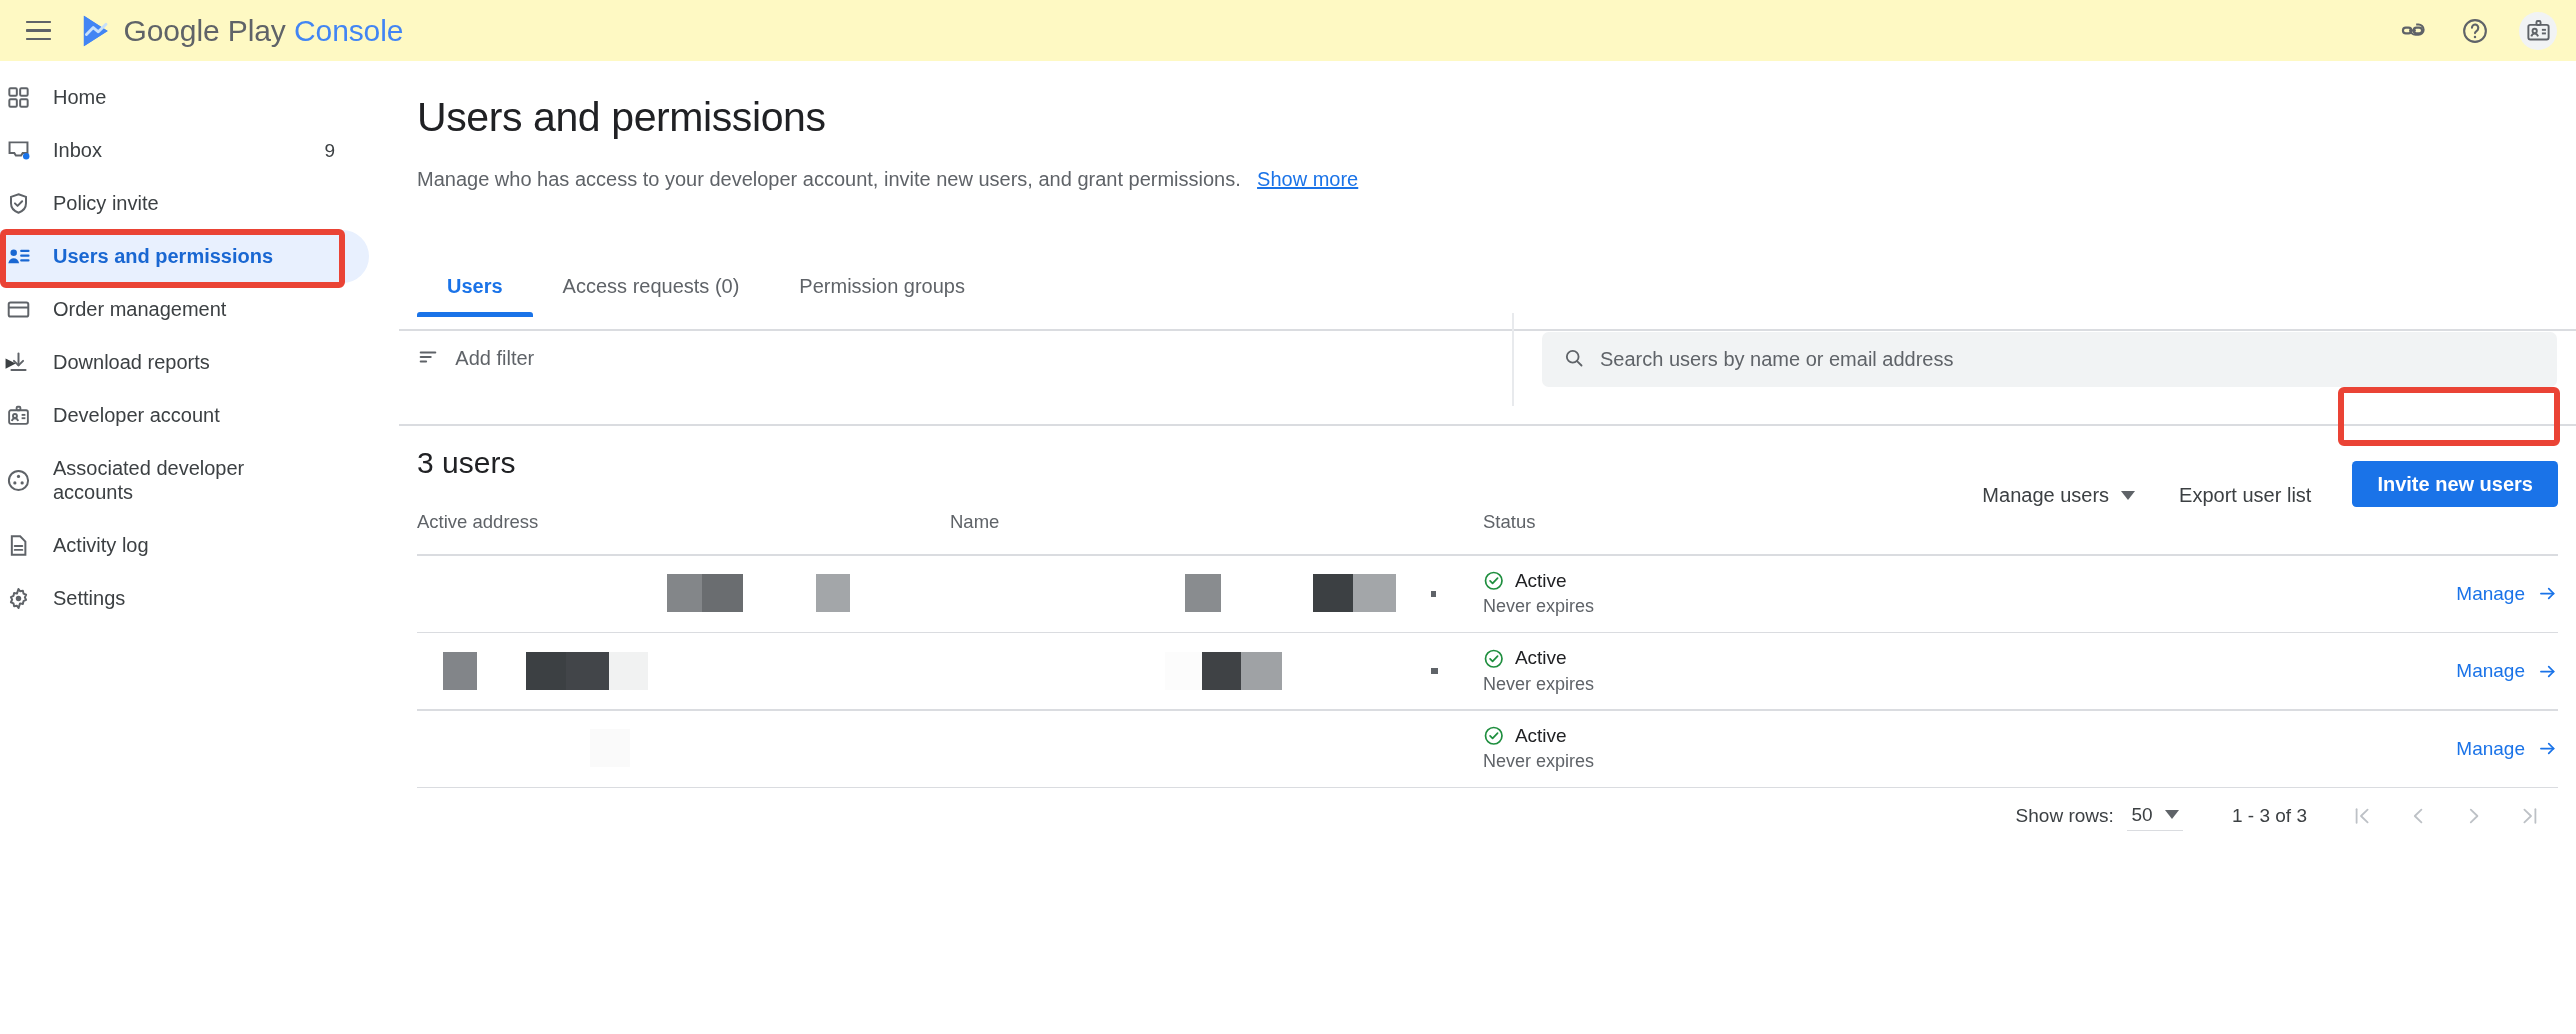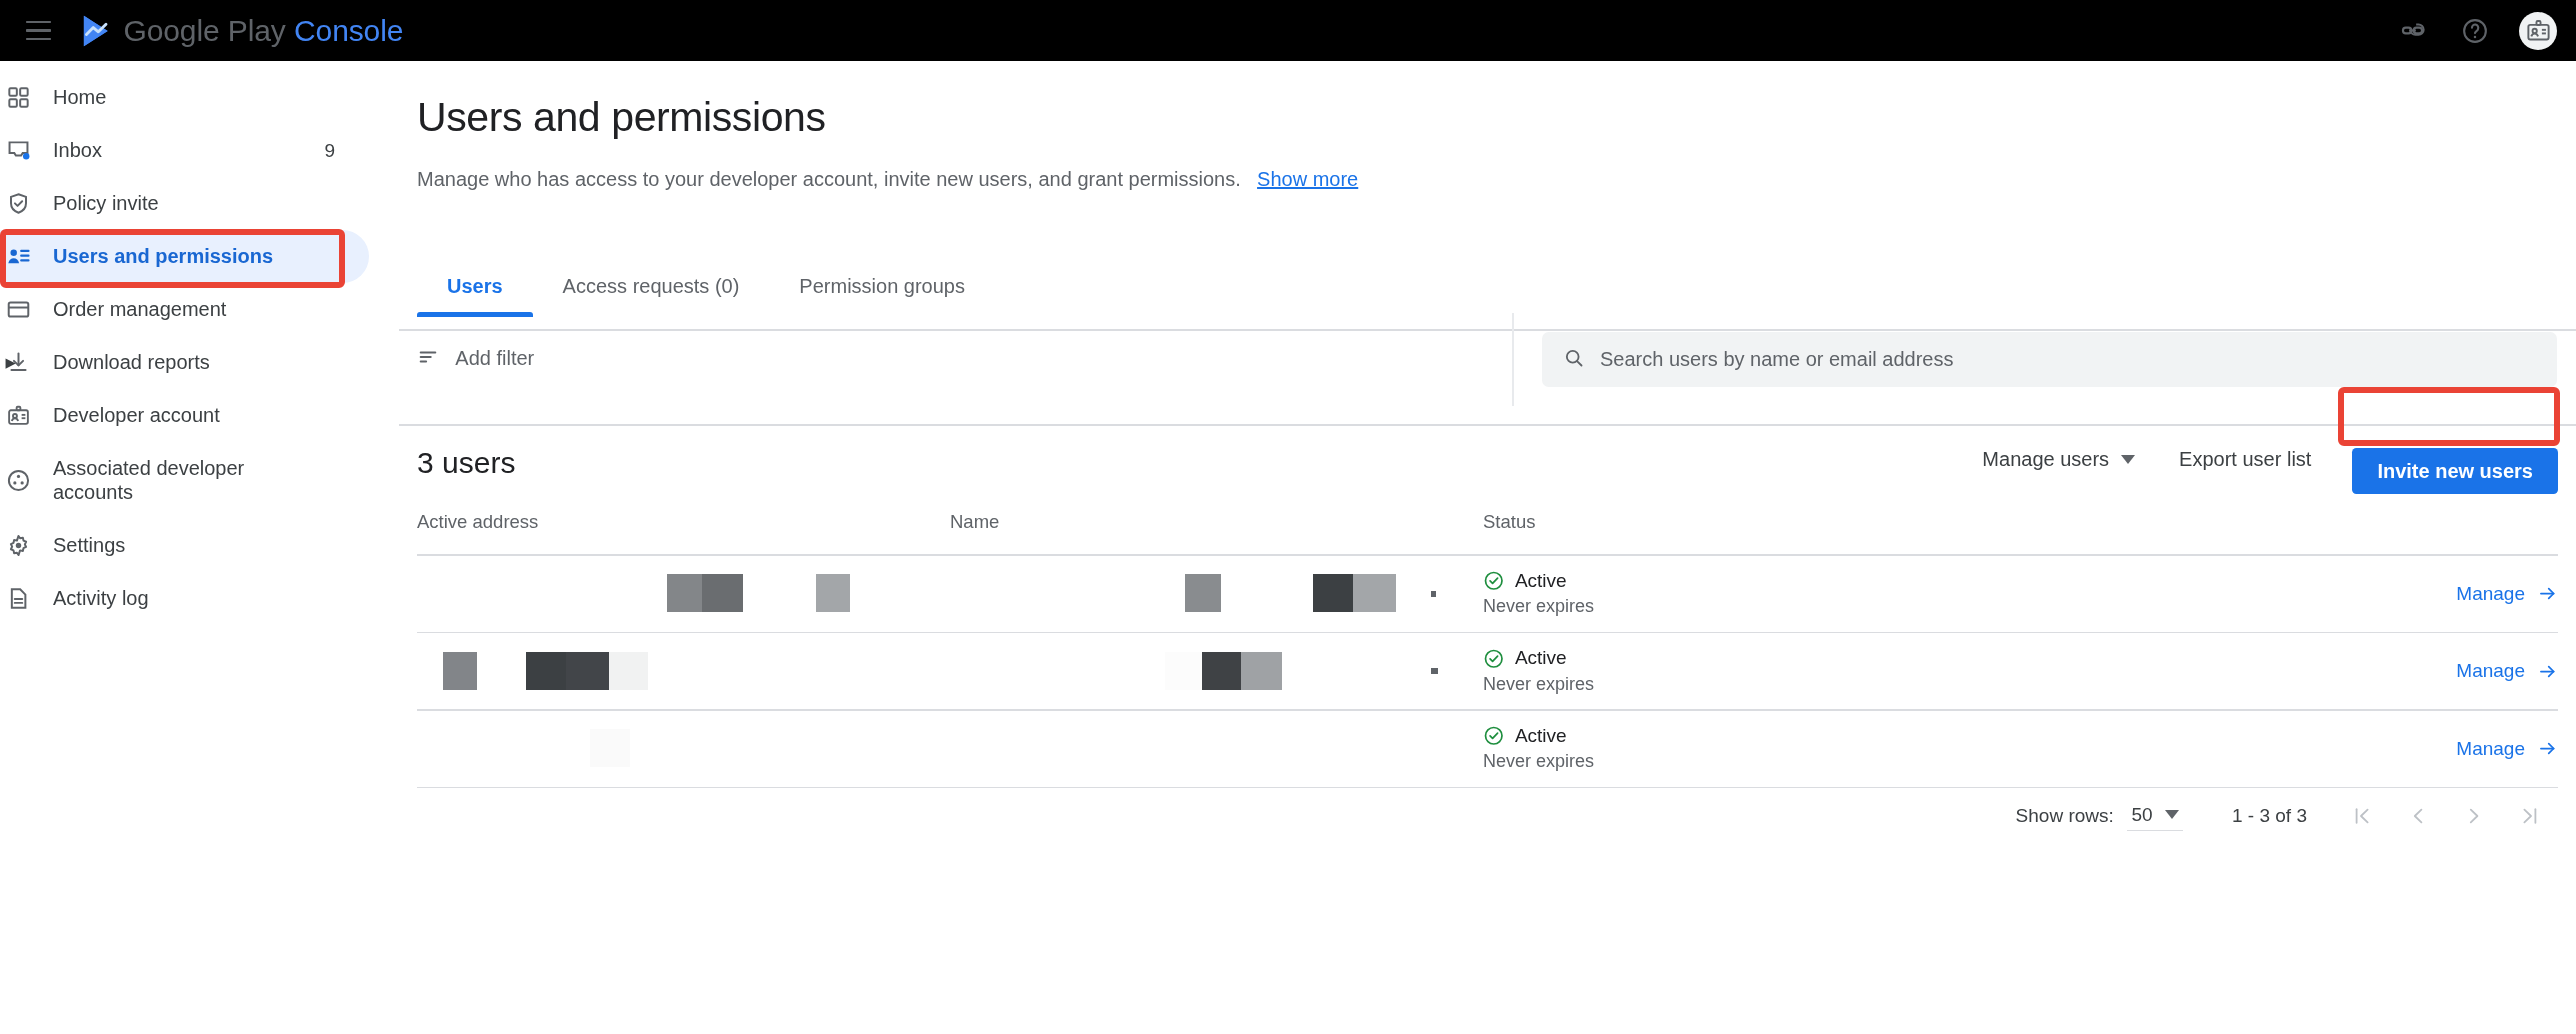--- a/index.html
+++ b/index.html
@@ -11,21 +11,21 @@
     overflow: hidden;
   }
 
   
   .topbar {
     position: absolute;
     top: 0; left: 0;
     width: 2576px; height: 61px;
     display: flex;
     align-items: center;
-    background: #000000;
+    background: #fef9c3;
   }
   .hamburger {
     width: 40px; height: 40px;
     margin-left: 18px;
     display: flex; flex-direction: column;
     justify-content: center; align-items: center;
     gap: 6.7px;
     cursor: pointer;
   }
   .hamburger span {
@@ -258,21 +258,21 @@
   
   .results-count {
     position: absolute;
     left: 18px; top: 385px;
     font-size: 30px;
     color: #202124;
   }
   .actions-row {
     position: absolute;
     right: 18px; top: 387px;
-    display: flex; align-items: flex-start;
+    display: flex; align-items: flex-end;
     gap: 0px;
     height: 59px;
   }
   .btn-text {
     font-size: 20px;
     color: #3c4043;
     padding: 0 22px;
     cursor: pointer;
     display: flex; align-items: center; gap: 12px;
     white-space: nowrap;
@@ -522,36 +522,36 @@
         <circle cx="8.5" cy="14.3" r="1.55" fill="currentColor" stroke="none"></circle>
         <circle cx="15.5" cy="14.3" r="1.55" fill="currentColor" stroke="none"></circle>
       </svg>
     </span>
     <span class="nav-label">Associated developer accounts</span>
   </div>
 
   <div class="nav-item">
     <span class="nav-icon">
       <svg width="25" height="25" viewBox="0 0 24 24" fill="none" stroke="currentColor" stroke-width="1.9">
-        <path d="M12 2.8l1.5 2.3 2.7-.5.6 2.7 2.5 1.1-1.2 2.5 1.2 2.5-2.5 1.1-.6 2.7-2.7-.5L12 21.2l-1.5-2.3-2.7.5-.6-2.7-2.5-1.1 1.2-2.5-1.2-2.5 2.5-1.1.6-2.7 2.7.5z" stroke-linejoin="round"></path>
-        <circle cx="12" cy="12" r="2.6" fill="currentColor" stroke="none"></circle>
-      </svg>
-    </span>
-    <span class="nav-label">Settings</span>
-  </div>
-
-  <div class="nav-item">
-    <span class="nav-icon">
-      <svg width="25" height="25" viewBox="0 0 24 24" fill="none" stroke="currentColor" stroke-width="1.9">
         <path d="M5.6 3.2h8l5 5v12.6h-13z"></path>
         <line x1="8.4" y1="12.4" x2="15.6" y2="12.4" stroke-linecap="round"></line>
         <line x1="8.4" y1="16.2" x2="15.6" y2="16.2" stroke-linecap="round"></line>
       </svg>
     </span>
     <span class="nav-label">Activity log</span>
+  </div>
+
+  <div class="nav-item">
+    <span class="nav-icon">
+      <svg width="25" height="25" viewBox="0 0 24 24" fill="none" stroke="currentColor" stroke-width="1.9">
+        <path d="M12 2.8l1.5 2.3 2.7-.5.6 2.7 2.5 1.1-1.2 2.5 1.2 2.5-2.5 1.1-.6 2.7-2.7-.5L12 21.2l-1.5-2.3-2.7.5-.6-2.7-2.5-1.1 1.2-2.5-1.2-2.5 2.5-1.1.6-2.7 2.7.5z" stroke-linejoin="round"></path>
+        <circle cx="12" cy="12" r="2.6" fill="currentColor" stroke="none"></circle>
+      </svg>
+    </span>
+    <span class="nav-label">Settings</span>
   </div>
 </div>
 
 <div class="annot-sidebar"></div>
 
 <div class="main">
 
   <div class="page-title">Users and permissions</div>
 
   <div class="page-subtitle">

